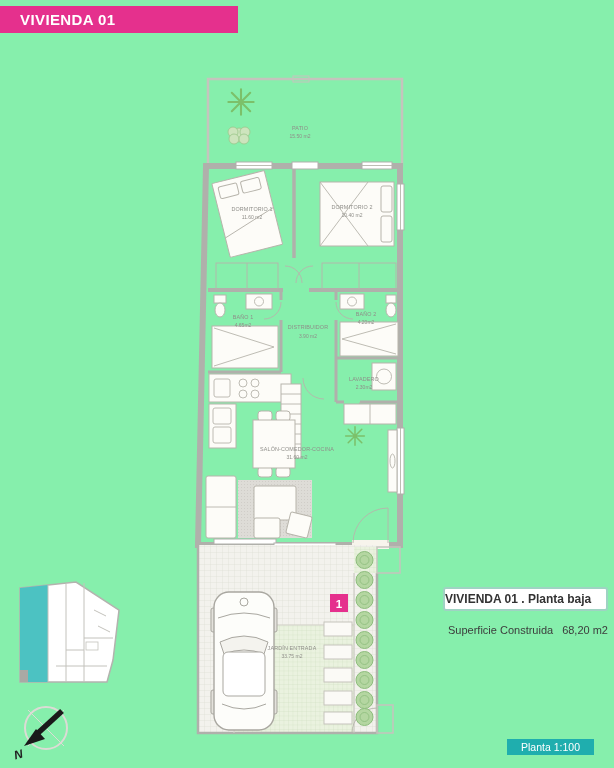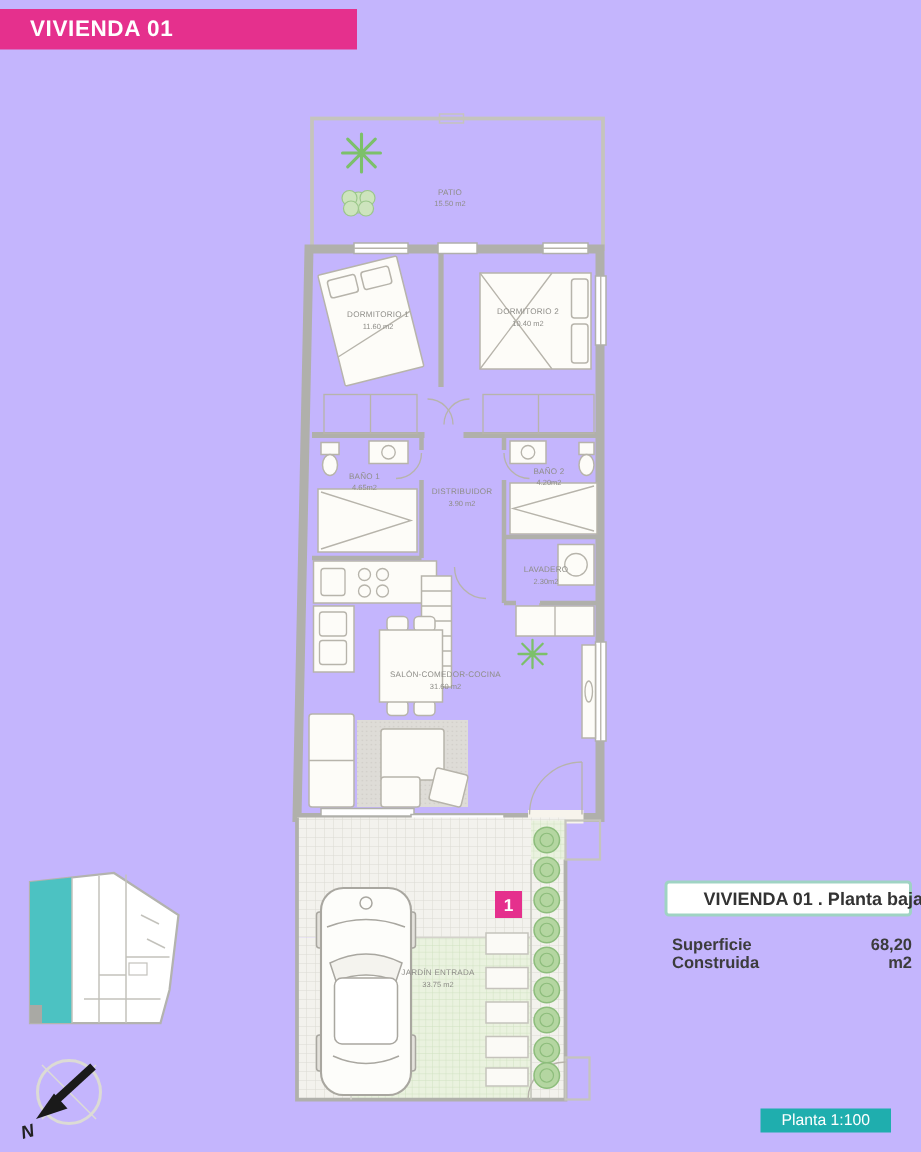--- a/index.html
+++ b/index.html
@@ -1,17 +1,17 @@
 <!DOCTYPE html>
 <html style="--pink: #e5308d; --teal: #1faeae; --site_teal: #4cc2c2; --info_border: #9fd3c3; --wall: #b0b0ab;"><head>
 <meta charset="utf-8">
 <style>
   html,body{margin:0;padding:0;background:#ffffff;}
   body{width:614px;height:768px;position:relative;font-family:"Liberation Sans",sans-serif;overflow:hidden;}
-  #canvas{position:absolute;inset:0;background:#c4b5fd;}
+  #canvas{position:absolute;inset:0;background:#86efac;}
 
   
   .banner{position:absolute;left:0;top:6px;width:238px;height:27px;background:var(--pink);
           color:#ffffff;font-weight:bold;font-size:15px;line-height:27px;padding-left:20px;
           letter-spacing:.4px;box-sizing:border-box;}
 
   
   svg.plan{position:absolute;left:0;top:0;}
   svg text{font-family:"Liberation Sans",sans-serif;}
   .rname{fill:#8f8e89;font-size:5.4px;text-anchor:middle;letter-spacing:.15px;}
@@ -19,24 +19,24 @@
   .wall{stroke:var(--wall);fill:none;}
   .thinwall{stroke:#c5c4bd;fill:none;}
   .fur{fill:#fdfcf8;stroke:#b7b4ab;stroke-width:1;}
   .furline{stroke:#b7b4ab;fill:none;stroke-width:.9;}
   .glass{fill:#ffffff;stroke:#b0b0ab;stroke-width:1;}
   .mark-txt{fill:#ffffff;font-size:11.5px;font-weight:bold;text-anchor:middle;}
   .north-n{fill:#222222;font-size:12px;font-weight:bold;font-style:italic;}
 
   
   .info-box{position:absolute;left:443px;top:587px;width:165px;height:24px;border:2px solid var(--info_border);
-            border-radius:3px;background:#ffffff;display:flex;align-items:center;padding-left:24px;
+            border-radius:3px;background:#ffffff;display:flex;align-items:center;padding-left:0;
             font-weight:bold;font-size:12px;color:#333333;box-sizing:border-box;white-space:nowrap;}
   .info-rows{position:absolute;left:448px;top:624px;width:160px;}
-  .info-row{display:flex;justify-content:space-between;font-weight:bold;font-size:11px;color:#3c3c3c;margin-bottom:13px;}
+  .info-row{display:flex;justify-content:space-between;font-weight:normal;font-size:11px;color:#3c3c3c;margin-bottom:13px;}
   .info-row .lbl{text-align:left;}
   .info-row .val{text-align:right;}
 
   
   .scale-badge{position:absolute;left:507px;top:739px;width:87px;height:16px;background:var(--teal);
                color:#ffffff;font-size:10.5px;display:flex;align-items:center;justify-content:center;}
 </style>
 </head>
 <body>
 

